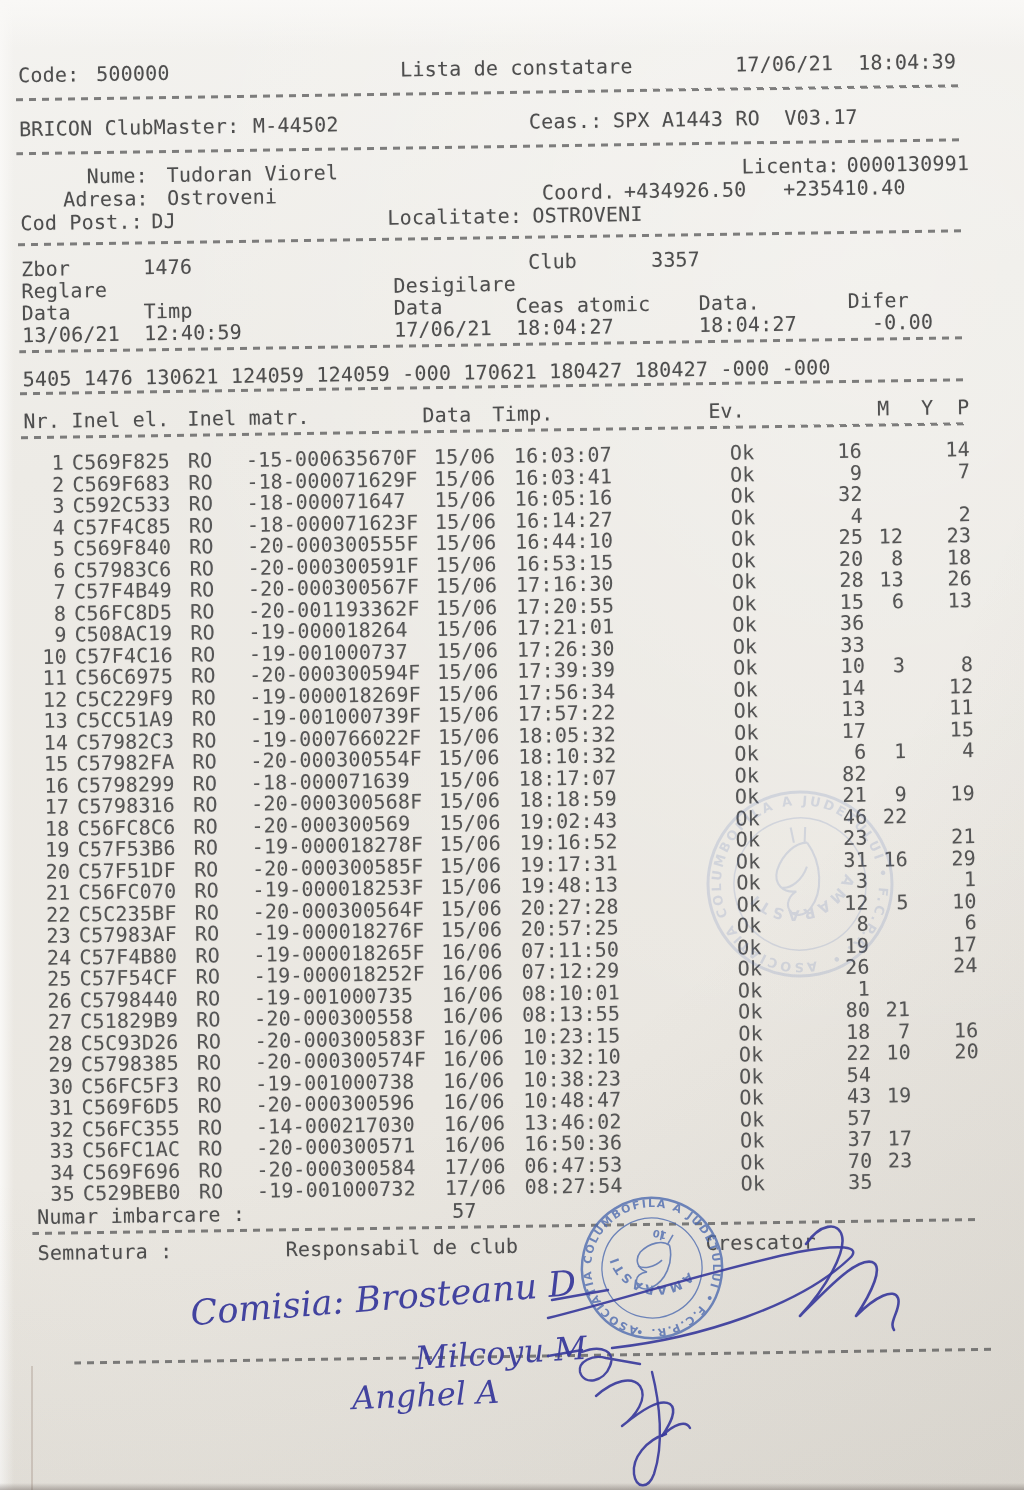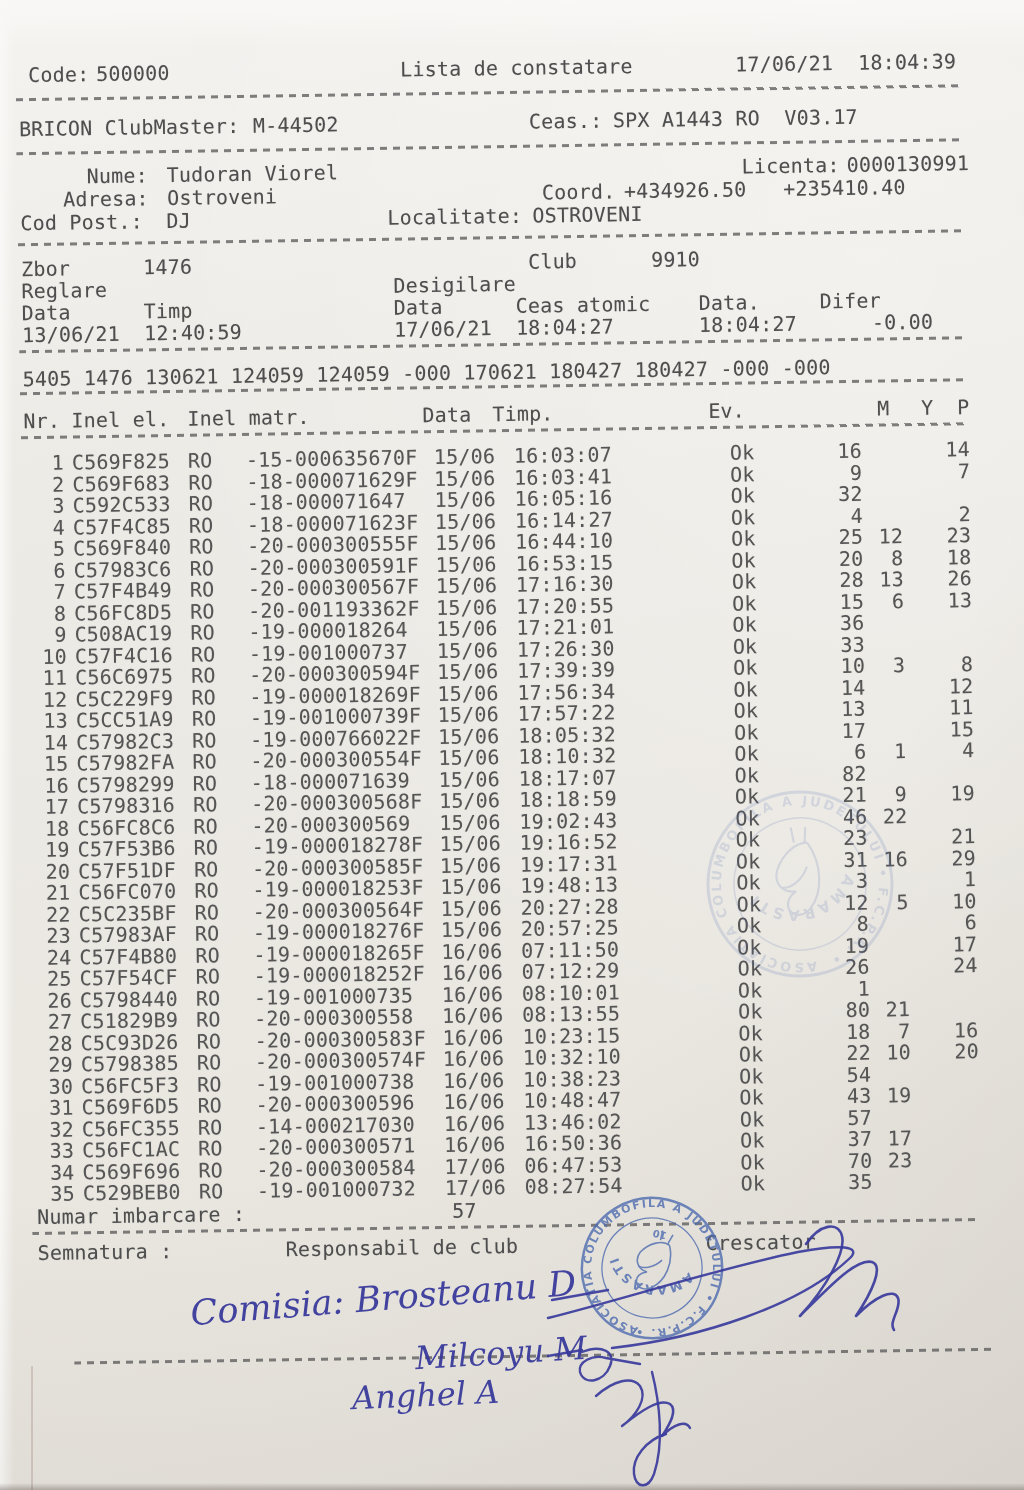--- a/index.html
+++ b/index.html
@@ -49,21 +49,21 @@
   <div class="paper"></div>
   <div class="top-strip"></div>
   <div class="left-strip"></div>
   <div class="shade"></div>
   <div class="edge-v"></div>
   <div class="edge-bottom"></div>
 
   <div class="doc">
 
     <div class="pl" style="top:64px">
-      <span style="left:28px">Code:</span>
+      <span style="left:18px">Code:</span>
       <span style="left:96px">500000</span>
       <span style="left:400px">Lista de constatare</span>
       <span style="left:735px">17/06/21</span>
       <span style="left:858px">18:04:39</span>
     </div>
     <div class="dash" style="top:98px"></div>
 
     <div class="pl" style="top:118px">
       <span style="left:18px">BRICON ClubMaster:</span>
       <span style="left:252px">M-44502</span>
@@ -79,43 +79,43 @@
       <span style="left:845px">0000130991</span>
     </div>
     <div class="pl" style="top:189px">
       <span style="left:61px">Adresa:</span>
       <span style="left:165px">Ostroveni</span>
       <span style="left:540px">Coord.</span>
       <span style="left:622px">+434926.50   +235410.40</span>
     </div>
     <div class="pl" style="top:212px">
       <span style="left:18px">Cod Post.:</span>
-      <span style="left:164px">DJ</span>
+      <span style="left:149px">DJ</span>
       <span style="left:385px">Localitate:</span>
       <span style="left:530px">OSTROVENI</span>
     </div>
     <div class="dash" style="top:243px"></div>
 
     <div class="pl" style="top:258px">
       <span style="left:18px">Zbor</span>
       <span style="left:140px">1476</span>
       <span style="left:525px">Club</span>
-      <span style="left:648px">9910</span>
+      <span style="left:648px">3357</span>
     </div>
     <div class="pl" style="top:280px">
       <span style="left:18px">Reglare</span>
       <span style="left:390px">Desigilare</span>
     </div>
     <div class="pl" style="top:302px">
       <span style="left:18px">Data</span>
       <span style="left:140px">Timp</span>
       <span style="left:390px">Data</span>
       <span style="left:512px">Ceas atomic</span>
       <span style="left:695px">Data.</span>
-      <span style="left:816px">Difer</span>
+      <span style="left:844px">Difer</span>
     </div>
     <div class="pl" style="top:324px">
       <span style="left:18px">13/06/21</span>
       <span style="left:140px">12:40:59</span>
       <span style="left:390px">17/06/21</span>
       <span style="left:512px">18:04:27</span>
       <span style="left:695px">18:04:27</span>
       <span style="left:868px">-0.00</span>
     </div>
     <div class="dash" style="top:350px"></div>

